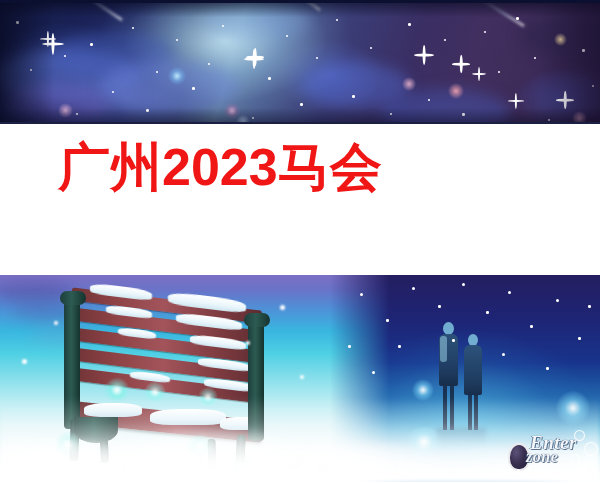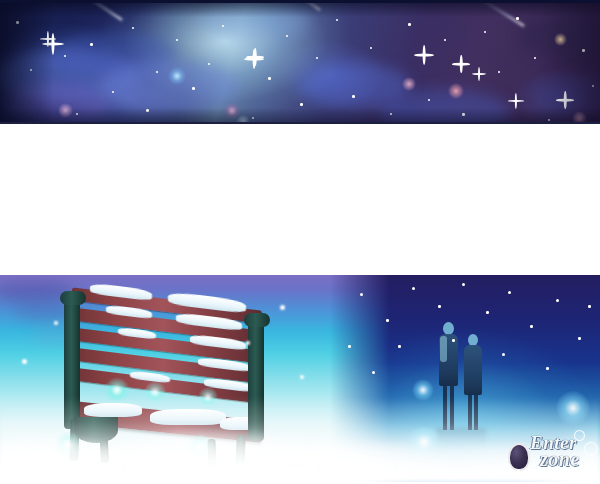--- a/index.html
+++ b/index.html
@@ -258,21 +258,21 @@
     font-style: italic;
     color: rgba(255,255,255,0.95);
     text-shadow:
       0 0 1px rgba(40,70,110,0.9),
       1px 1px 0 rgba(30,60,100,0.65),
       -1px 0 0 rgba(30,60,100,0.5);
     font-family: "Liberation Serif", "DejaVu Serif", serif;
     letter-spacing: 0.5px;
   }
   .wm-enter { left: 30px; top: 4px;  font-size: 19px; }
-  .wm-zone  { left: 40px; top: 20px; font-size: 20px; }
+  .wm-zone  { left: 26px; top: 20px; font-size: 16px; }
   .wm-balloon {
     position: absolute;
     left: 8px; top: 15px;
     width: 22px; height: 28px;
     border-radius: 50% 50% 45% 45%;
     background: radial-gradient(ellipse at 35% 30%, #5d5278 0%, #3a3152 45%, #241d38 100%);
     border: 2px solid rgba(255,255,255,0.9);
     box-sizing: border-box;
   }
   .wm-balloon-tail {
@@ -360,20 +360,21 @@
     <div class="star" style="left:582px; top:46px; width:2.5px; height:2.5px;"></div>
     <div class="star" style="left:592px; top:82px; width:2px;   height:2px;"></div>
     <div class="star" style="left:252px; top:114px; width:2px;  height:2px;"></div>
     <div class="star" style="left:156px; top:68px; width:2px;   height:2px;"></div>
     <div class="star" style="left:76px;  top:110px; width:2px;  height:2px;"></div>
 
     <div class="vignette"></div>
   </div>
 
   <div class="text-block">
+    <div class="headline">广州2023马会</div>
   </div>
 
   <div class="banner-bottom">
 
     <div class="bottom-right-sky"></div>
 
     <div class="cloud" style="left:-6px; top:6px; width:80px; height:22px; background:rgba(70,70,150,0.35);"></div>
     <div class="cloud" style="left:12px; top:28px; width:70px; height:18px; background:rgba(80,80,160,0.28);"></div>
     <div class="cloud" style="left:30px; top:52px; width:60px; height:16px; background:rgba(120,150,200,0.25);"></div>
 

